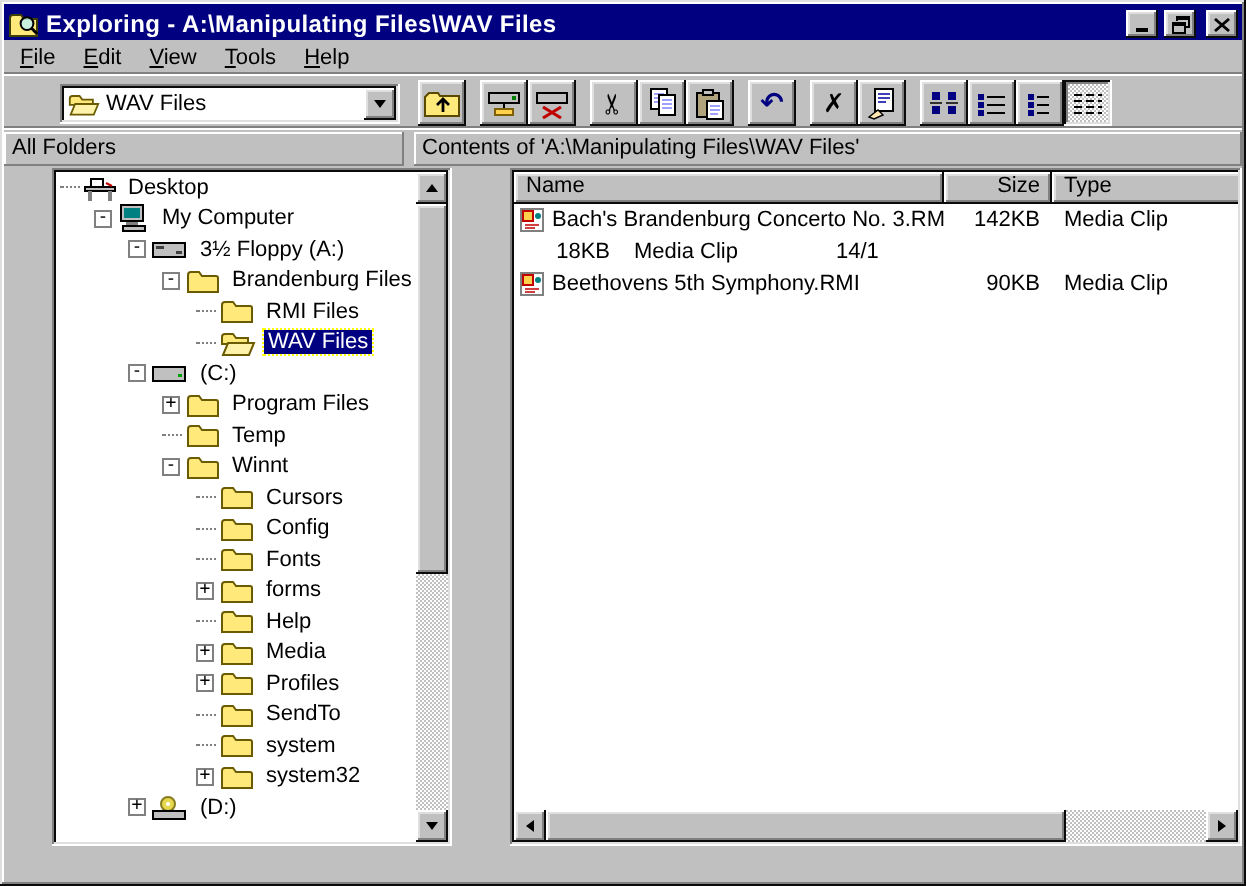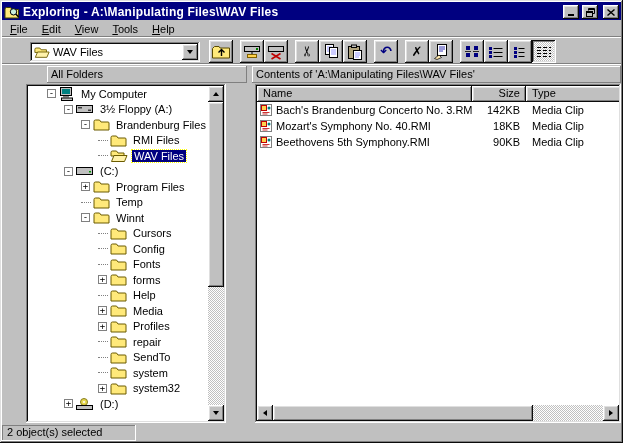--- a/index.html
+++ b/index.html
@@ -45,21 +45,21 @@
     display:flex; align-items:center; justify-content:center; }
   .tb-btn.pressed { box-shadow: inset -1px -1px #ffffff, inset 1px 1px #0a0a0a, inset -2px -2px #dfdfdf, inset 2px 2px #808080;
     background-image:repeating-conic-gradient(#ffffff 0% 25%, #c0c0c0 0% 50%); background-size:2px 2px; }
   .glyph-icn { font-family:"DejaVu Sans", sans-serif; font-size:13px; line-height:1; }
   .glyph-icn.cut { display:inline-block; transform:rotate(-90deg); font-size:14px; }
   .glyph-icn.undo { color:#000080; font-weight:bold; font-size:14px; }
   .glyph-icn.del { font-weight:bold; font-size:13px; }
   .icn svg { display:block; }
 
   
-  .pane-headers { flex:0 0 18px; display:flex; gap:5px; padding-top:1px;margin-left:45px; }
+  .pane-headers { flex:0 0 18px; display:flex; gap:5px; padding-top:1px; }
   .pane-hdr { background:#c0c0c0; box-shadow: inset -1px -1px #808080, inset 1px 1px #ffffff; padding:2px 0 0 4px; height:17px; white-space:nowrap; overflow:hidden; }
   .pane-hdr.left { width:200px; flex:0 0 200px; }
   .pane-hdr.right { flex:1; }
 
   
   .content { flex:1; display:flex; min-height:0; margin-top:1px; }
   .left-pane { width:200px; flex:0 0 200px; background:#fff; position:relative; overflow:hidden; }
   .splitter { width:5px; flex:0 0 5px; }
   .right-pane { flex:1; background:#fff; position:relative; overflow:hidden; display:flex; flex-direction:column; }
 
@@ -290,20 +290,34 @@
 
   <div class="pane-headers">
     <div class="pane-hdr left">All Folders</div>
     <div class="pane-hdr right">Contents of 'A:\Manipulating Files\WAV Files'</div>
   </div>
 
   <div class="content">
     <div class="left-pane s">
       <div class="tree">
           <div class="tree-row">
+            <span class="ind" style="width: 0px;"></span>
+            <span class="dot-h"></span>
+            <span class="icn tree-icn">
+              <svg width="16" height="14" viewBox="0 0 16 14">
+                <rect x="0.5" y="6.5" width="15" height="2" fill="#c0c0c0" stroke="#000"></rect>
+                <rect x="2" y="8.5" width="2" height="5" fill="#808080"></rect>
+                <rect x="12" y="8.5" width="2" height="5" fill="#808080"></rect>
+                <rect x="3.5" y="2.5" width="6" height="4" fill="#fff" stroke="#000"></rect>
+                <path d="M11 4.5 l3 1.5" stroke="#c00000"></path>
+              </svg>
+            </span>
+            <span class="tree-label">Desktop</span>
+          </div>
+          <div class="tree-row">
             <span class="ind" style="width: 17px;"></span>
             <span class="expander">-</span>
             <span class="icn tree-icn">
               <svg width="16" height="14" viewBox="0 0 16 14">
                 <rect x="1.5" y="0.5" width="11" height="8" fill="#c0c0c0" stroke="#000"></rect>
                 <rect x="3" y="2" width="8" height="5" fill="#008080"></rect>
                 <rect x="4" y="9" width="6" height="1.5" fill="#808080"></rect>
                 <rect x="2.5" y="11" width="11" height="2.5" fill="#c0c0c0" stroke="#000"></rect>
               </svg>
             </span>
@@ -455,30 +469,20 @@
           </div>
           <div class="tree-row">
             <span class="ind" style="width: 68px;"></span>
             <span class="expander">+</span>
             <span class="icn tree-icn">
               <svg width="17" height="13" viewBox="0 0 17 13">
                 <path d="M1 3.5 Q1 2 2.5 2 h4 l1.5 2 h7 q1 0 1 1 v7 H1z" fill="#ffe97a" stroke="#6b5b00"></path>
               </svg>
             </span>
             <span class="tree-label">Profiles</span>
-          </div>
-          <div class="tree-row">
-            <span class="ind" style="width: 68px;"></span>
-            <span class="dot-h"></span>
-            <span class="icn tree-icn">
-              <svg width="17" height="13" viewBox="0 0 17 13">
-                <path d="M1 3.5 Q1 2 2.5 2 h4 l1.5 2 h7 q1 0 1 1 v7 H1z" fill="#ffe97a" stroke="#6b5b00"></path>
-              </svg>
-            </span>
-            <span class="tree-label">repair</span>
           </div>
           <div class="tree-row">
             <span class="ind" style="width: 68px;"></span>
             <span class="dot-h"></span>
             <span class="icn tree-icn">
               <svg width="17" height="13" viewBox="0 0 17 13">
                 <path d="M1 3.5 Q1 2 2.5 2 h4 l1.5 2 h7 q1 0 1 1 v7 H1z" fill="#ffe97a" stroke="#6b5b00"></path>
               </svg>
             </span>
             <span class="tree-label">SendTo</span>
@@ -545,31 +549,20 @@
                   <path d="M3.5 9.5 h7 M3.5 11 h5" stroke="#c00000" stroke-width="0.8"></path>
                 </svg>
               </span>
               <span>Bach's Brandenburg Concerto No. 3.RMI</span>
             </div>
             <div class="cell c-size">142KB</div>
             <div class="cell c-type">Media Clip</div>
             <div class="cell c-mod">14/1</div>
           </div>
           <div class="file-row">
-            <div class="cell c-name">
-              <span class="icn">
-                <svg width="14" height="14" viewBox="0 0 14 14">
-                  <rect x="1.5" y="1.5" width="11" height="11" fill="#fff" stroke="#808080"></rect>
-                  <rect x="2.5" y="2.5" width="5" height="5" fill="#ffd24d" stroke="#c00000"></rect>
-                  <circle cx="10" cy="5" r="1.5" fill="#008080"></circle>
-                  <path d="M3.5 9.5 h7 M3.5 11 h5" stroke="#c00000" stroke-width="0.8"></path>
-                </svg>
-              </span>
-              <span>Mozart's Symphony No. 40.RMI</span>
-            </div>
             <div class="cell c-size">18KB</div>
             <div class="cell c-type">Media Clip</div>
             <div class="cell c-mod">14/1</div>
           </div>
           <div class="file-row">
             <div class="cell c-name">
               <span class="icn">
                 <svg width="14" height="14" viewBox="0 0 14 14">
                   <rect x="1.5" y="1.5" width="11" height="11" fill="#fff" stroke="#808080"></rect>
                   <rect x="2.5" y="2.5" width="5" height="5" fill="#ffd24d" stroke="#c00000"></rect>
@@ -590,16 +583,15 @@
           </button>
         <div class="hthumb"></div>
         <button class="hs-btn right">
             <span class="arr-right"></span>
           </button>
       </div>
     </div>
   </div>
 
   <div class="status-bar">
-    <div class="status-cell first">2 object(s) selected</div>
   </div>
 
 </div>
 
 </body></html>

